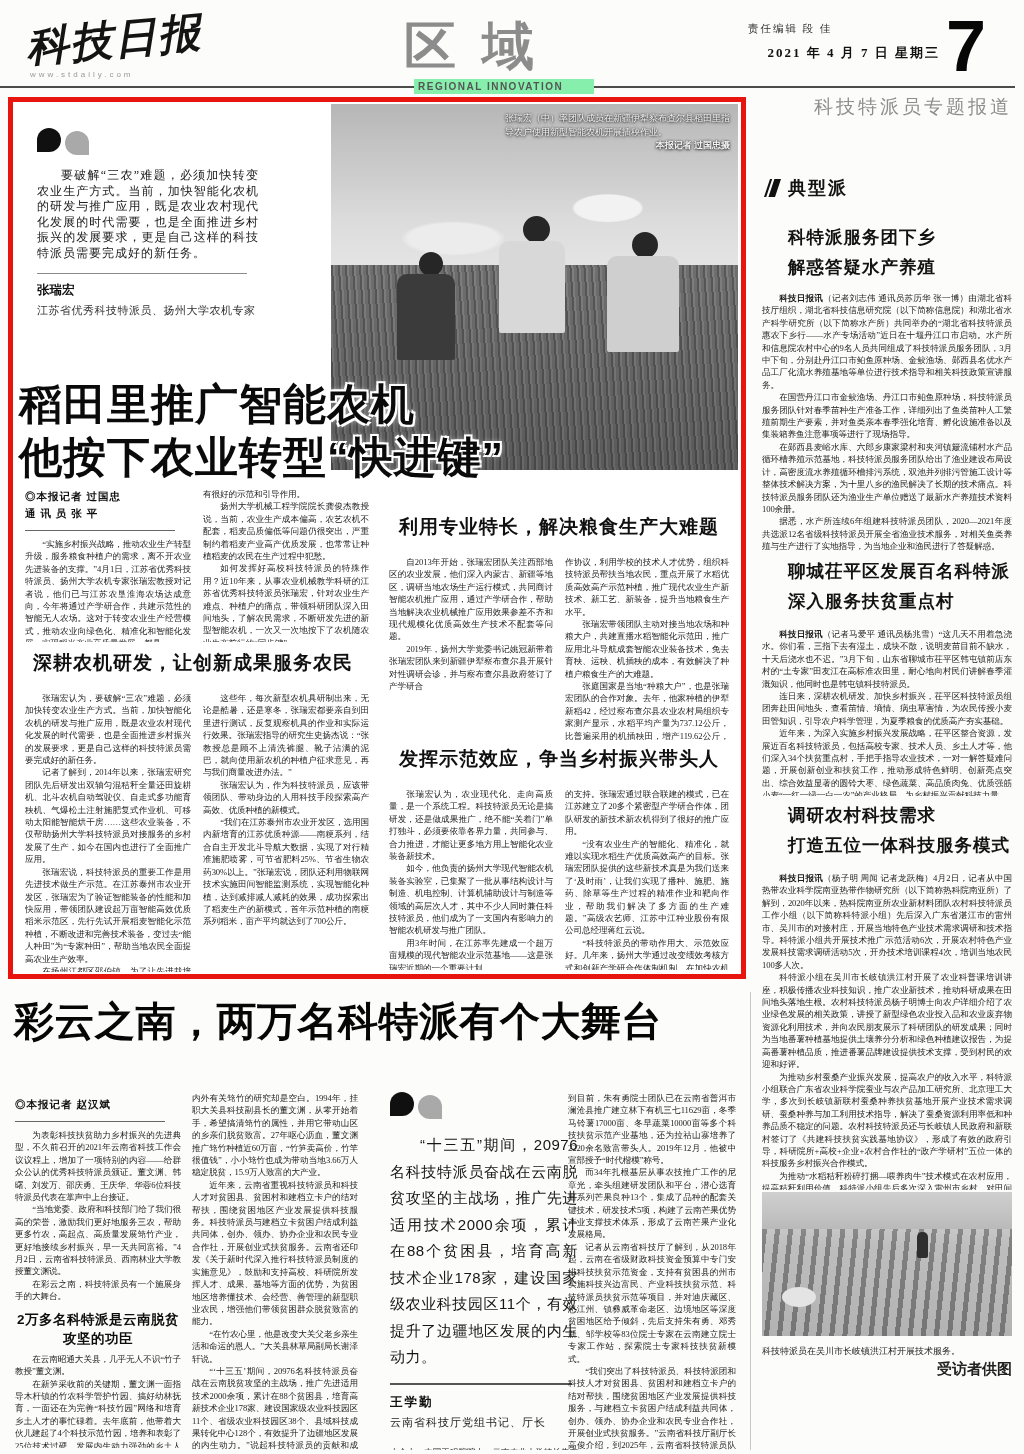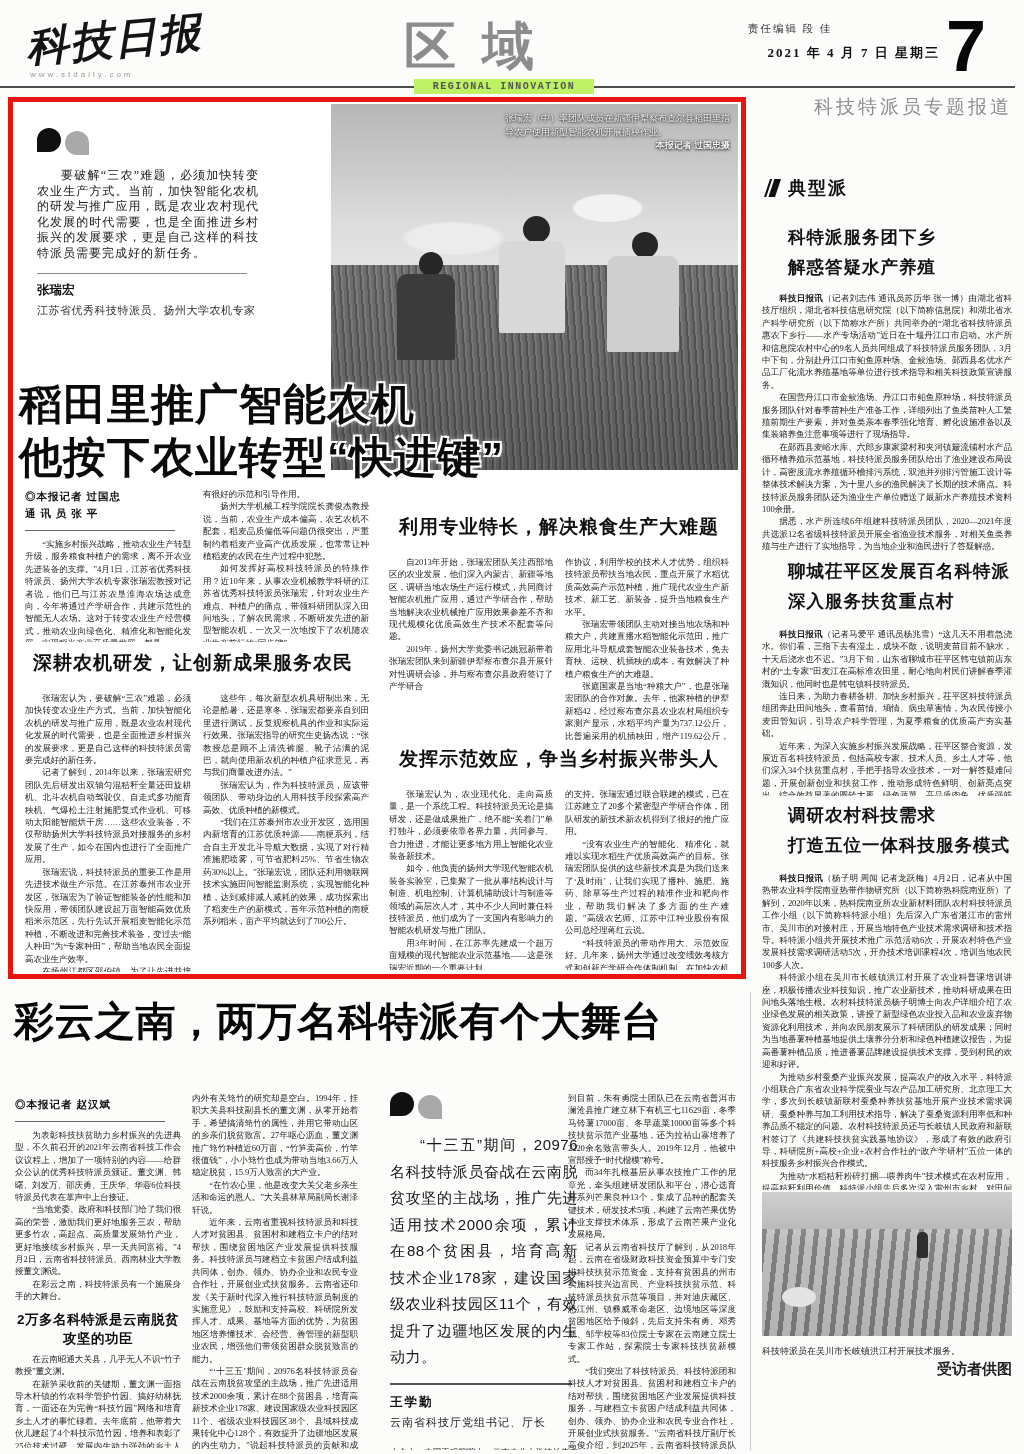--- a/index.html
+++ b/index.html
@@ -7,22 +7,22 @@
   .page{position:relative;width:1024px;height:1454px;margin:0 auto;background:#fcfcfa;overflow:hidden;
         font-family:"Liberation Serif",serif;color:#1c1c1c}
   .abs{position:absolute}
   
   .logo{left:26px;top:12px;font-family:"DejaVu Serif",serif;font-style:italic;font-weight:bold;
         font-size:42px;color:#141414;transform:rotate(-5deg);letter-spacing:2px}
   .logo-url{left:30px;top:70px;font-size:8px;letter-spacing:3px;color:#9a9a9a;font-family:"Liberation Sans",sans-serif}
   .section-cn{left:404px;top:12px;font-family:"Liberation Sans",sans-serif;font-weight:800;
         font-size:52px;color:#8c8c8c;letter-spacing:26px}
   .head-rule{left:0;top:86px;width:1015px;height:2px;background:#4c4c4c}
-  .section-en{left:414px;top:79px;width:180px;text-align:center;background:#bef264;
-        font-family:Liberation Mono, monospace;font-weight:bold;font-size:10px;color:#555;
+  .section-en{left:414px;top:79px;width:180px;text-align:left;background:#86efac;
+        font-family:Liberation Sans, sans-serif;font-weight:bold;font-size:10px;color:#555;
         letter-spacing:1.5px;z-index:2;padding:2px 4px}
   .editor-line{left:640px;top:22px;width:300px;text-align:center;font-size:10.5px;color:#333;letter-spacing:2px}
   .date-line{left:600px;top:44px;width:340px;text-align:right;font-weight:bold;font-size:13px;color:#111;letter-spacing:2px}
   .page-num{left:946px;top:8px;font-family:"Liberation Sans",sans-serif;font-weight:900;font-size:72px;
         line-height:76px;color:#070707}
   .topic-banner{left:700px;top:94px;width:312px;text-align:right;font-size:19px;color:#8e8e8e;letter-spacing:3px}
   
   #redbox{left:8px;top:97px;width:738px;height:882px;border:5px solid #e8150f;background:#fff}
   .qmark{display:block;height:30px;margin-bottom:10px}
   .qmark i{display:inline-block;width:24px;height:24px;vertical-align:top}
@@ -212,22 +212,22 @@
     <p class="bp">“当地党委、政府和科技部门给了我们很高的荣誉，激励我们更好地服务三农，帮助更多竹农，高起点、高质量发展筇竹产业，更好地接续乡村振兴，早一天共同富裕。”4月2日，云南省科技特派员、西南林业大学教授董文渊说。</p>
     <p class="bp">在彩云之南，科技特派员有一个施展身手的大舞台。</p>
     <div class="subh">2万多名科特派是云南脱贫攻坚的功臣</div>
     <p class="bp">在云南昭通大关县，几乎无人不识“竹子教授”董文渊。</p>
     <p class="bp">在新笋采收前的关键期，董文渊一面指导木杆镇的竹农科学管护竹园、搞好幼林抚育，一面还在为完善“科技竹园”网络和培育乡土人才的事忙碌着。去年底前，他带着大伙儿建起了4个科技示范竹园，培养和表彰了25位技术过硬、发展内生动力强劲的乡土人才。“今后，我们还要培育几百、几千位乡土人才，让他们成为乡村振兴事业中留得下、稳得住、可持续的中坚力量。”董文渊说。</p>
 
   </div>
 
   <div class="col" id="b-c2">
     <p class="bp nc">内外有关筇竹的研究却是空白。1994年，挂职大关县科技副县长的董文渊，从零开始着手，希望搞清筇竹的属性，并用它带动山区的乡亲们脱贫致富。27年呕心沥血，董文渊推广筇竹种植近60万亩，“竹笋卖高价，竹竿很值钱”，小小筇竹也成为带动当地3.66万人稳定脱贫，15.9万人致富的大产业。</p>
+    <p class="bp">近年来，云南省重视科技特派员和科技人才对贫困县、贫困村和建档立卡户的结对帮扶，围绕贫困地区产业发展提供科技服务。科技特派员与建档立卡贫困户结成利益共同体，创办、领办、协办企业和农民专业合作社，开展创业式扶贫服务。云南省还印发《关于新时代深入推行科技特派员制度的实施意见》，鼓励和支持高校、科研院所发挥人才、成果、基地等方面的优势，为贫困地区培养懂技术、会经营、善管理的新型职业农民，增强他们带领贫困群众脱贫致富的能力。</p>
     <p class="bp">“在竹农心里，他是改变大关父老乡亲生活和命运的恩人。”大关县林草局副局长谢泽轩说。</p>
-    <p class="bp">近年来，云南省重视科技特派员和科技人才对贫困县、贫困村和建档立卡户的结对帮扶，围绕贫困地区产业发展提供科技服务。科技特派员与建档立卡贫困户结成利益共同体，创办、领办、协办企业和农民专业合作社，开展创业式扶贫服务。云南省还印发《关于新时代深入推行科技特派员制度的实施意见》，鼓励和支持高校、科研院所发挥人才、成果、基地等方面的优势，为贫困地区培养懂技术、会经营、善管理的新型职业农民，增强他们带领贫困群众脱贫致富的能力。</p>
     <p class="bp">“‘十三五’期间，20976名科技特派员奋战在云南脱贫攻坚的主战场，推广先进适用技术2000余项，累计在88个贫困县，培育高新技术企业178家、建设国家级农业科技园区11个、省级农业科技园区38个、县域科技成果转化中心128个，有效提升了边疆地区发展的内生动力。”说起科技特派员的贡献和成绩，云南省科技厅党组书记、厅长王学勤如数家珍，也格外动情。</p>
 
   </div>
 
   <div class="col" id="b-c3">
     <span class="qmark"><i class="q1"></i><i class="q2"></i></span>
     <p class="pq">“十三五”期间，20976名科技特派员奋战在云南脱贫攻坚的主战场，推广先进适用技术2000余项，累计在88个贫困县，培育高新技术企业178家，建设国家级农业科技园区11个，有效提升了边疆地区发展的内生动力。</p>
     <hr class="pqdiv">
     <div class="pqname">王学勤</div>
     <div class="pqtitle">云南省科技厅党组书记、厅长</div>
@@ -262,21 +262,21 @@
     <p class="bp">在郧西县麦峪水库、六郎乡康家梁村和夹河镇簸流铺村水产品循环槽养殖示范基地，科技特派员服务团队给出了渔业建设布局设计，高密度流水养殖循环槽排污系统，双池并列排污管施工设计等整体技术解决方案，为十里八乡的渔民解决了长期的技术痛点。科技特派员服务团队还为渔业生产单位赠送了最新水产养殖技术资料100余册。</p>
     <p class="bp">据悉，水产所连续6年组建科技特派员团队，2020—2021年度共选派12名省级科技特派员开展全省渔业技术服务，对相关鱼类养殖与生产进行了实地指导，为当地企业和渔民进行了答疑解惑。</p>
   </div>
 
   <div class="st" id="s-a2t">
     <div>聊城茌平区发展百名科特派</div>
     <div>深入服务扶贫重点村</div>
   </div>
   <div class="col" id="s-a2b">
     <p class="bp"><span class="lead">科技日报讯</span><span>（记者马爱平 通讯员杨兆雪）“这几天不用着急浇水。你们看，三指下去有湿土，成块不散，说明麦苗目前不缺水，十天后浇水也不迟。”3月下旬，山东省聊城市茌平区韩屯镇前店东村的“土专家”田友江在高标准农田里，耐心地向村民们讲解春季灌溉知识，他同时也是韩屯镇科技特派员。</span></p>
-    <p class="bp">连日来，为助力春耕备耕、加快乡村振兴，茌平区科技特派员组团奔赴田间地头，查看苗情、墒情、病虫草害情，为农民传授小麦田管知识，引导农户科学管理，为夏季粮食的优质高产夯实基础。</p>
+    <p class="bp">连日来，深耕农机研发、加快乡村振兴，茌平区科技特派员组团奔赴田间地头，查看苗情、墒情、病虫草害情，为农民传授小麦田管知识，引导农户科学管理，为夏季粮食的优质高产夯实基础。</p>
     <p class="bp">近年来，为深入实施乡村振兴发展战略，茌平区整合资源，发展近百名科技特派员，包括高校专家、技术人员、乡土人才等，他们深入34个扶贫重点村，手把手指导农业技术，一对一解答疑难问题，开展创新创业和扶贫工作，推动形成特色鲜明、创新亮点突出、综合效益显著的圆铃大枣、绿色蔬菜、高品质肉兔、优质强筋小麦“一红一绿一白一农”的产业格局，为乡村振兴贡献科技力量。</p>
   </div>
 
   <div class="st" id="s-a3t">
     <div>调研农村科技需求</div>
     <div>打造五位一体科技服务模式</div>
   </div>
   <div class="col" id="s-a3b">
     <p class="bp"><span class="lead">科技日报讯</span><span>（杨子明 周闻 记者龙跃梅）4月2日，记者从中国热带农业科学院南亚热带作物研究所（以下简称热科院南亚所）了解到，2020年以来，热科院南亚所农业新材料团队农村科技特派员工作小组（以下简称科特派小组）先后深入广东省湛江市的雷州市、吴川市的对接村庄，开展当地特色产业技术需求调研和技术指导。科特派小组共开展技术推广示范活动6次，开展农村特色产业发展科技需求调研活动5次，开办技术培训课程4次，培训当地农民100多人次。</span></p>
     <p class="bp">科特派小组在吴川市长岐镇洪江村开展了农业科普课培训讲座，积极传播农业科技知识，推广农业新技术，推动科研成果在田间地头落地生根。农村科技特派员杨子明博士向农户详细介绍了农业绿色发展的相关政策，讲授了新型绿色农业投入品和农业废弃物资源化利用技术，并向农民朋友展示了科研团队的研发成果；同时为当地番薯种植基地提供土壤养分分析和绿色种植建议报告，为提高番薯种植品质，推进番薯品牌建设提供技术支撑，受到村民的欢迎和好评。</p>

